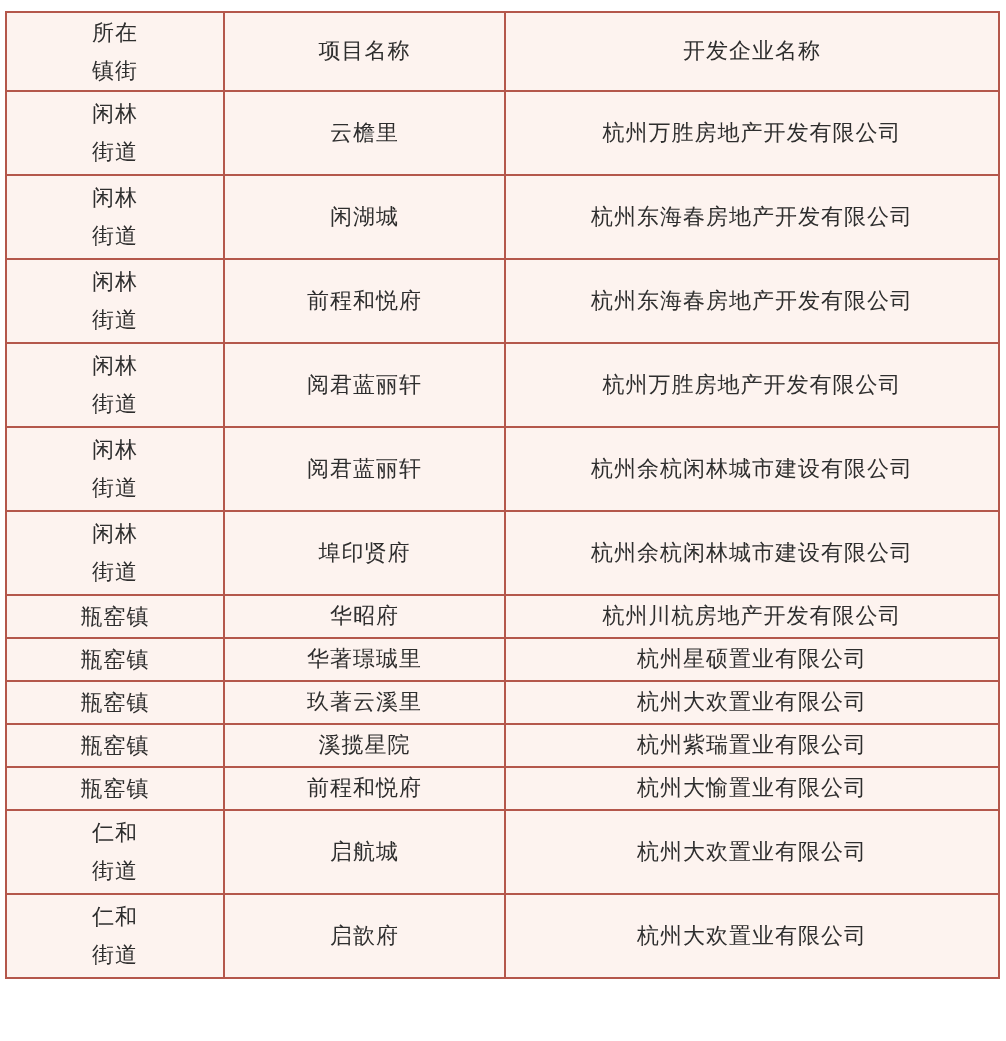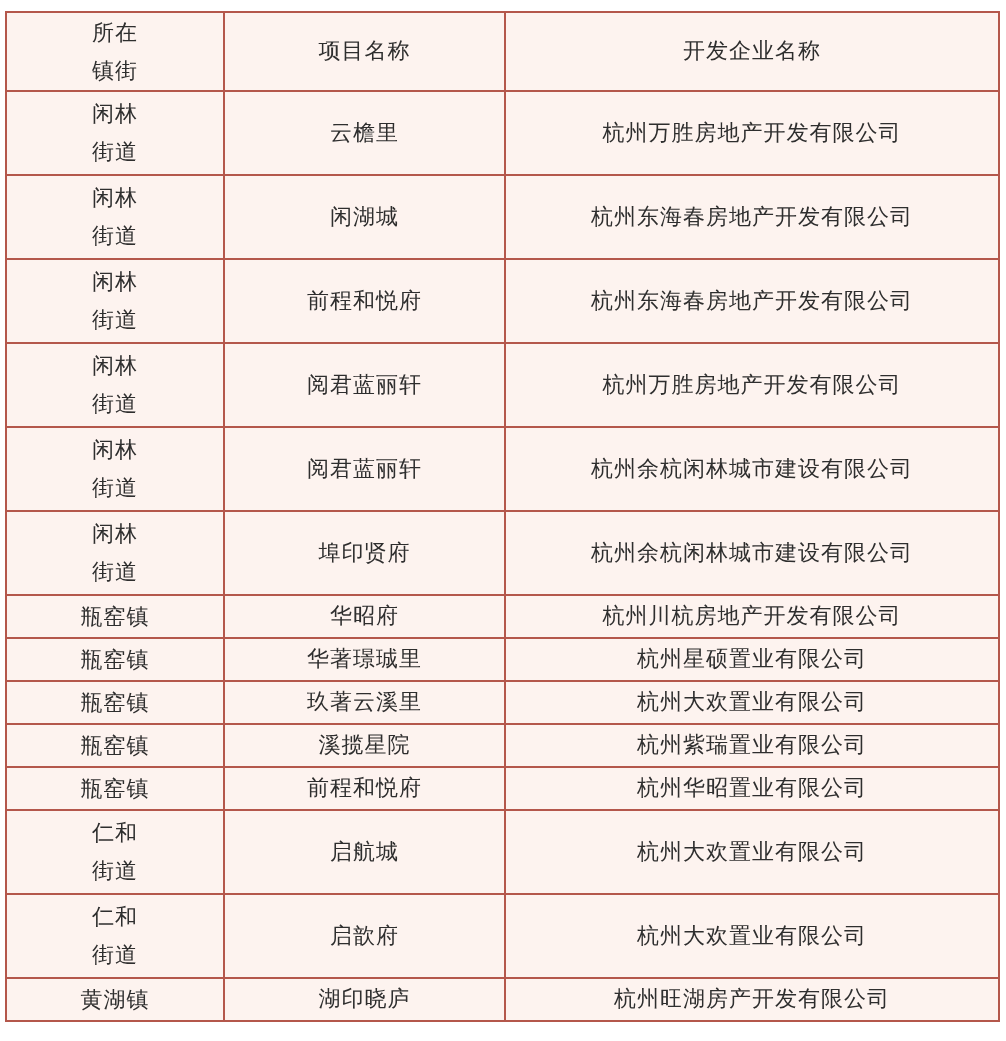--- a/index.html
+++ b/index.html
@@ -181,47 +181,38 @@
             <td><span class="single-line">溪揽星院</span></td>
             <td><span class="single-line">杭州紫瑞置业有限公司</span></td>
           </tr>
           <tr class="short">
             <td>
               <div class="lines">
                 <div>瓶窑镇</div>
               </div>
             </td>
             <td><span class="single-line">前程和悦府</span></td>
-            <td><span class="single-line">杭州华昭置业有限公司</span></td>
+            <td><span class="single-line">杭州大愉置业有限公司</span></td>
           </tr>
           <tr class="tall">
             <td>
               <div class="lines">
                 <div>仁和</div>
                 <div>街道</div>
               </div>
             </td>
             <td><span class="single-line">启航城</span></td>
             <td><span class="single-line">杭州大欢置业有限公司</span></td>
           </tr>
           <tr class="tall">
             <td>
               <div class="lines">
                 <div>仁和</div>
                 <div>街道</div>
               </div>
             </td>
             <td><span class="single-line">启歆府</span></td>
             <td><span class="single-line">杭州大欢置业有限公司</span></td>
-          </tr>
-          <tr class="short">
-            <td>
-              <div class="lines">
-                <div>黄湖镇</div>
-              </div>
-            </td>
-            <td><span class="single-line">湖印晓庐</span></td>
-            <td><span class="single-line">杭州旺湖房产开发有限公司</span></td>
           </tr>
         </tbody>
     </table>
   </div>
 </div>
 
 </body></html>

